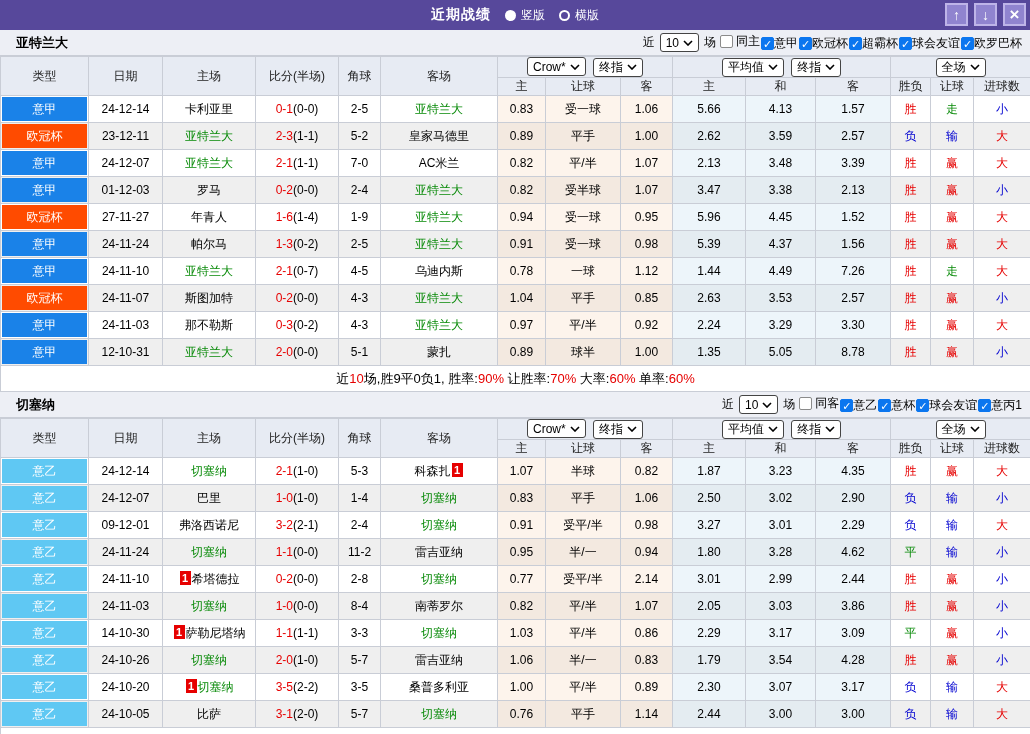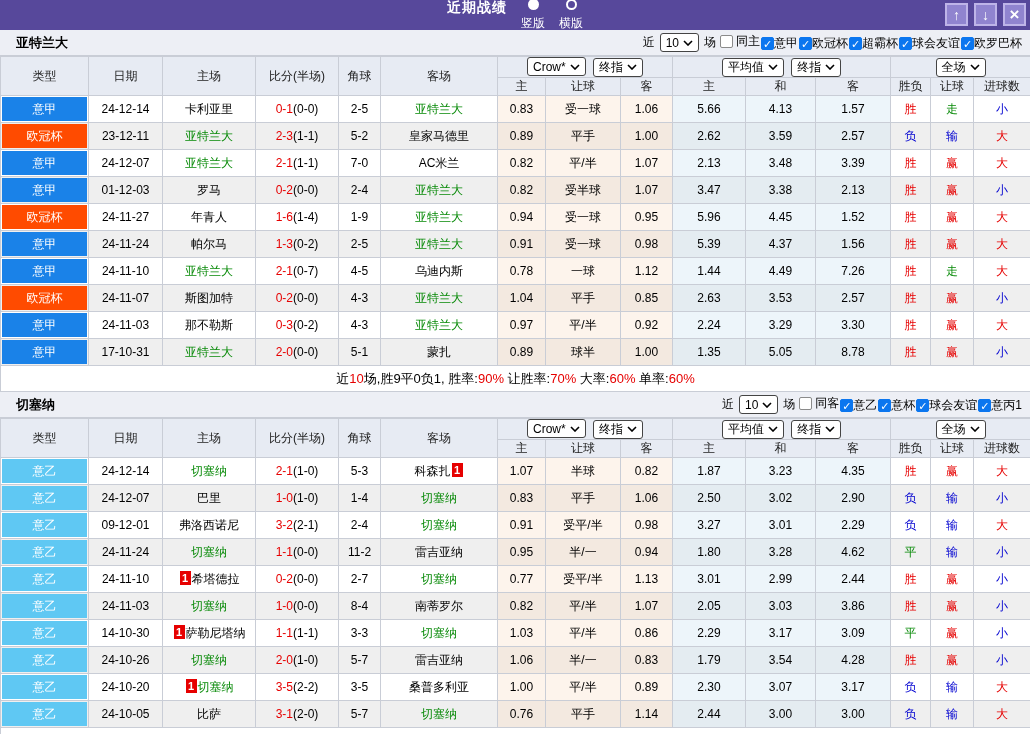--- a/index.html
+++ b/index.html
@@ -1,23 +1,23 @@
 <!DOCTYPE html>
 <html><head>
 <meta charset="utf-8">
 <style>
   * { margin:0; padding:0; box-sizing:border-box; }
   body { font-family:"Liberation Sans","DejaVu Sans",sans-serif; background:#fff; }
   .window { width:1030px; margin:0; background:#fff; }
 
   
   .titlebar { position:relative; height:30px; background:#57489b; display:flex; align-items:center; }
-  .titlebar-center { position:absolute; left:0; right:0; display:flex; justify-content:center; align-items:flex-start; gap:14px; }
+  .titlebar-center { position:absolute; left:0; right:0; display:flex; justify-content:center; align-items:flex-end; gap:14px; }
   .titlebar-title { color:#fff; font-size:14px; font-weight:bold; letter-spacing:1px; }
-  .radio-label { display:inline-flex; align-items:center; gap:5px; color:#fff; font-size:12px; cursor:pointer;flex-direction:column; }
+  .radio-label { display:inline-flex; align-items:center; gap:5px; color:#fff; font-size:12px; cursor:pointer; }
   .radio-dot { width:11px; height:11px; border-radius:50%; background:#fff; display:inline-block; }
   .radio-ring { width:11px; height:11px; border-radius:50%; border:2px solid #fff; background:transparent; display:inline-block; }
   .titlebar-buttons { position:absolute; right:4px; top:3px; display:flex; gap:6px; }
   .tb-btn { width:23px; height:23px; background:#9084cf; border:2px solid #beb4e8; color:#fff; font-size:14px; font-weight:bold; line-height:18px; text-align:center; cursor:pointer; padding:0; font-family:inherit; }
   .tb-btn.close { font-size:17px; line-height:17px; }
 
   
   .section-header { height:26px; background:#edeff5; border-bottom:1px solid #c9cdd6; display:flex; align-items:center; padding:0 8px 0 16px; font-size:12px; color:#000; }
   .team-name { font-weight:bold; font-size:13px; }
   .filters { margin-left:auto; display:flex; align-items:center; }
@@ -261,21 +261,21 @@
       <td class="cA">3.38</td>
       <td class="cA">2.13</td>
       <td class="cR c-red">胜</td>
       <td class="cR c-red">赢</td>
       <td class="cR c-blue">小</td>
     </tr>
           <tr>
       <td class="cL lg">
               <span class="type-badge" style="background: rgb(255, 75, 0);">欧冠杯</span>
             </td>
-      <td class="cL">24-11-27</td>
+      <td class="cL">27-11-27</td>
       <td class="cL"><span>年青人</span></td>
       <td class="cL"><span class="ft">1-6</span><span class="ht">(1-4)</span></td>
       <td class="cL">1-9</td>
       <td class="cL"><span class="team-hl">亚特兰大</span></td>
       <td class="cO">0.94</td>
       <td class="cO">受一球</td>
       <td class="cO">0.95</td>
       <td class="cA">5.96</td>
       <td class="cA">4.45</td>
       <td class="cA">1.52</td>
@@ -356,21 +356,21 @@
       <td class="cA">3.29</td>
       <td class="cA">3.30</td>
       <td class="cR c-red">胜</td>
       <td class="cR c-red">赢</td>
       <td class="cR c-red">大</td>
     </tr>
           <tr>
       <td class="cL lg">
               <span class="type-badge" style="background: rgb(26, 130, 232);">意甲</span>
             </td>
-      <td class="cL">17-10-31</td>
+      <td class="cL">12-10-31</td>
       <td class="cL"><span class="team-hl">亚特兰大</span></td>
       <td class="cL"><span class="ft">2-0</span><span class="ht">(0-0)</span></td>
       <td class="cL">5-1</td>
       <td class="cL"><span>蒙扎</span></td>
       <td class="cO">0.89</td>
       <td class="cO">球半</td>
       <td class="cO">1.00</td>
       <td class="cA">1.35</td>
       <td class="cA">5.05</td>
       <td class="cA">8.78</td>
@@ -569,25 +569,25 @@
       <td class="cR c-blue">输</td>
       <td class="cR c-blue">小</td>
     </tr>
           <tr>
       <td class="cL lg">
               <span class="type-badge" style="background: rgb(95, 200, 243);">意乙</span>
             </td>
       <td class="cL">24-11-10</td>
       <td class="cL"><span class="red-badge">1</span><span>希塔德拉</span></td>
       <td class="cL"><span class="ft">0-2</span><span class="ht">(0-0)</span></td>
-      <td class="cL">2-7</td>
+      <td class="cL">2-8</td>
       <td class="cL"><span class="team-hl">切塞纳</span></td>
       <td class="cO">0.77</td>
       <td class="cO">受平/半</td>
-      <td class="cO">1.13</td>
+      <td class="cO">2.14</td>
       <td class="cA">3.01</td>
       <td class="cA">2.99</td>
       <td class="cA">2.44</td>
       <td class="cR c-red">胜</td>
       <td class="cR c-red">赢</td>
       <td class="cR c-blue">小</td>
     </tr>
           <tr>
       <td class="cL lg">
               <span class="type-badge" style="background: rgb(95, 200, 243);">意乙</span>

